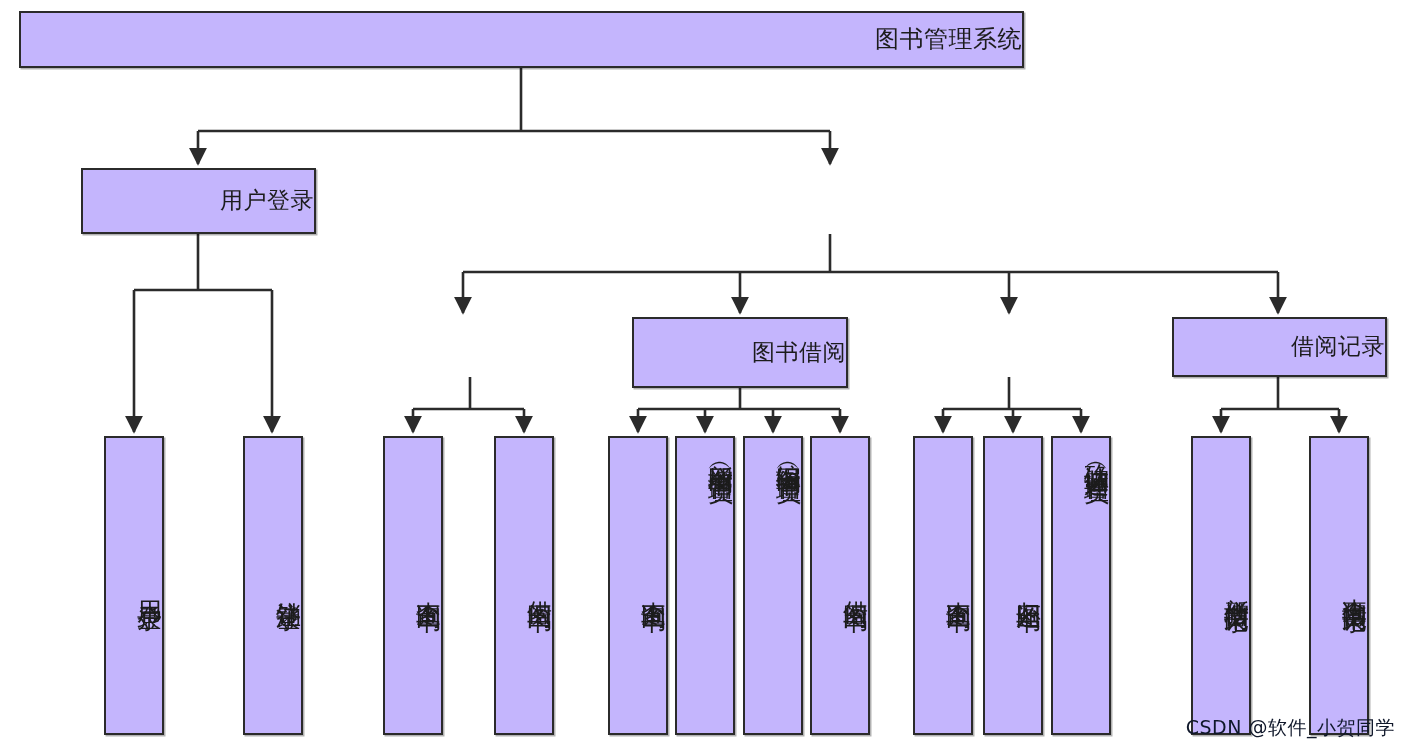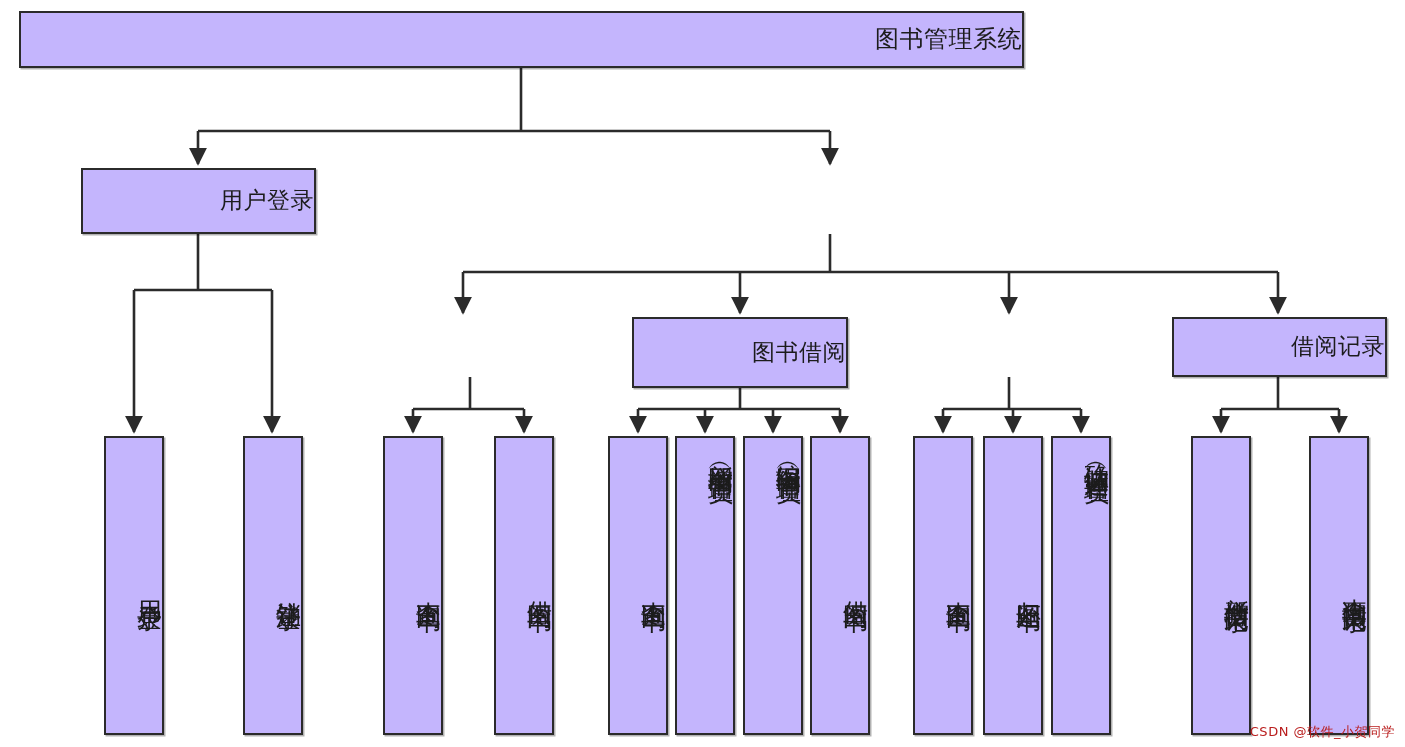--- a/index.html
+++ b/index.html
@@ -61,22 +61,22 @@
     line-height: 1;
   }
   .node.vert.short {
     align-items: center;
     padding-top: 0;
   }
   #watermark {
     position: absolute;
     right: 10px;
     bottom: 6px;
-    font-size: 13px;
-    color: #b91c1c;
+    font-size: 19px;
+    color: #0f172a;
     letter-spacing: 0.5px;
     white-space: nowrap;
     font-family: "DejaVu Sans", "Liberation Sans", sans-serif;
   }
 </style>
 </head>
 <body>
 
 <div id="canvas">
 

